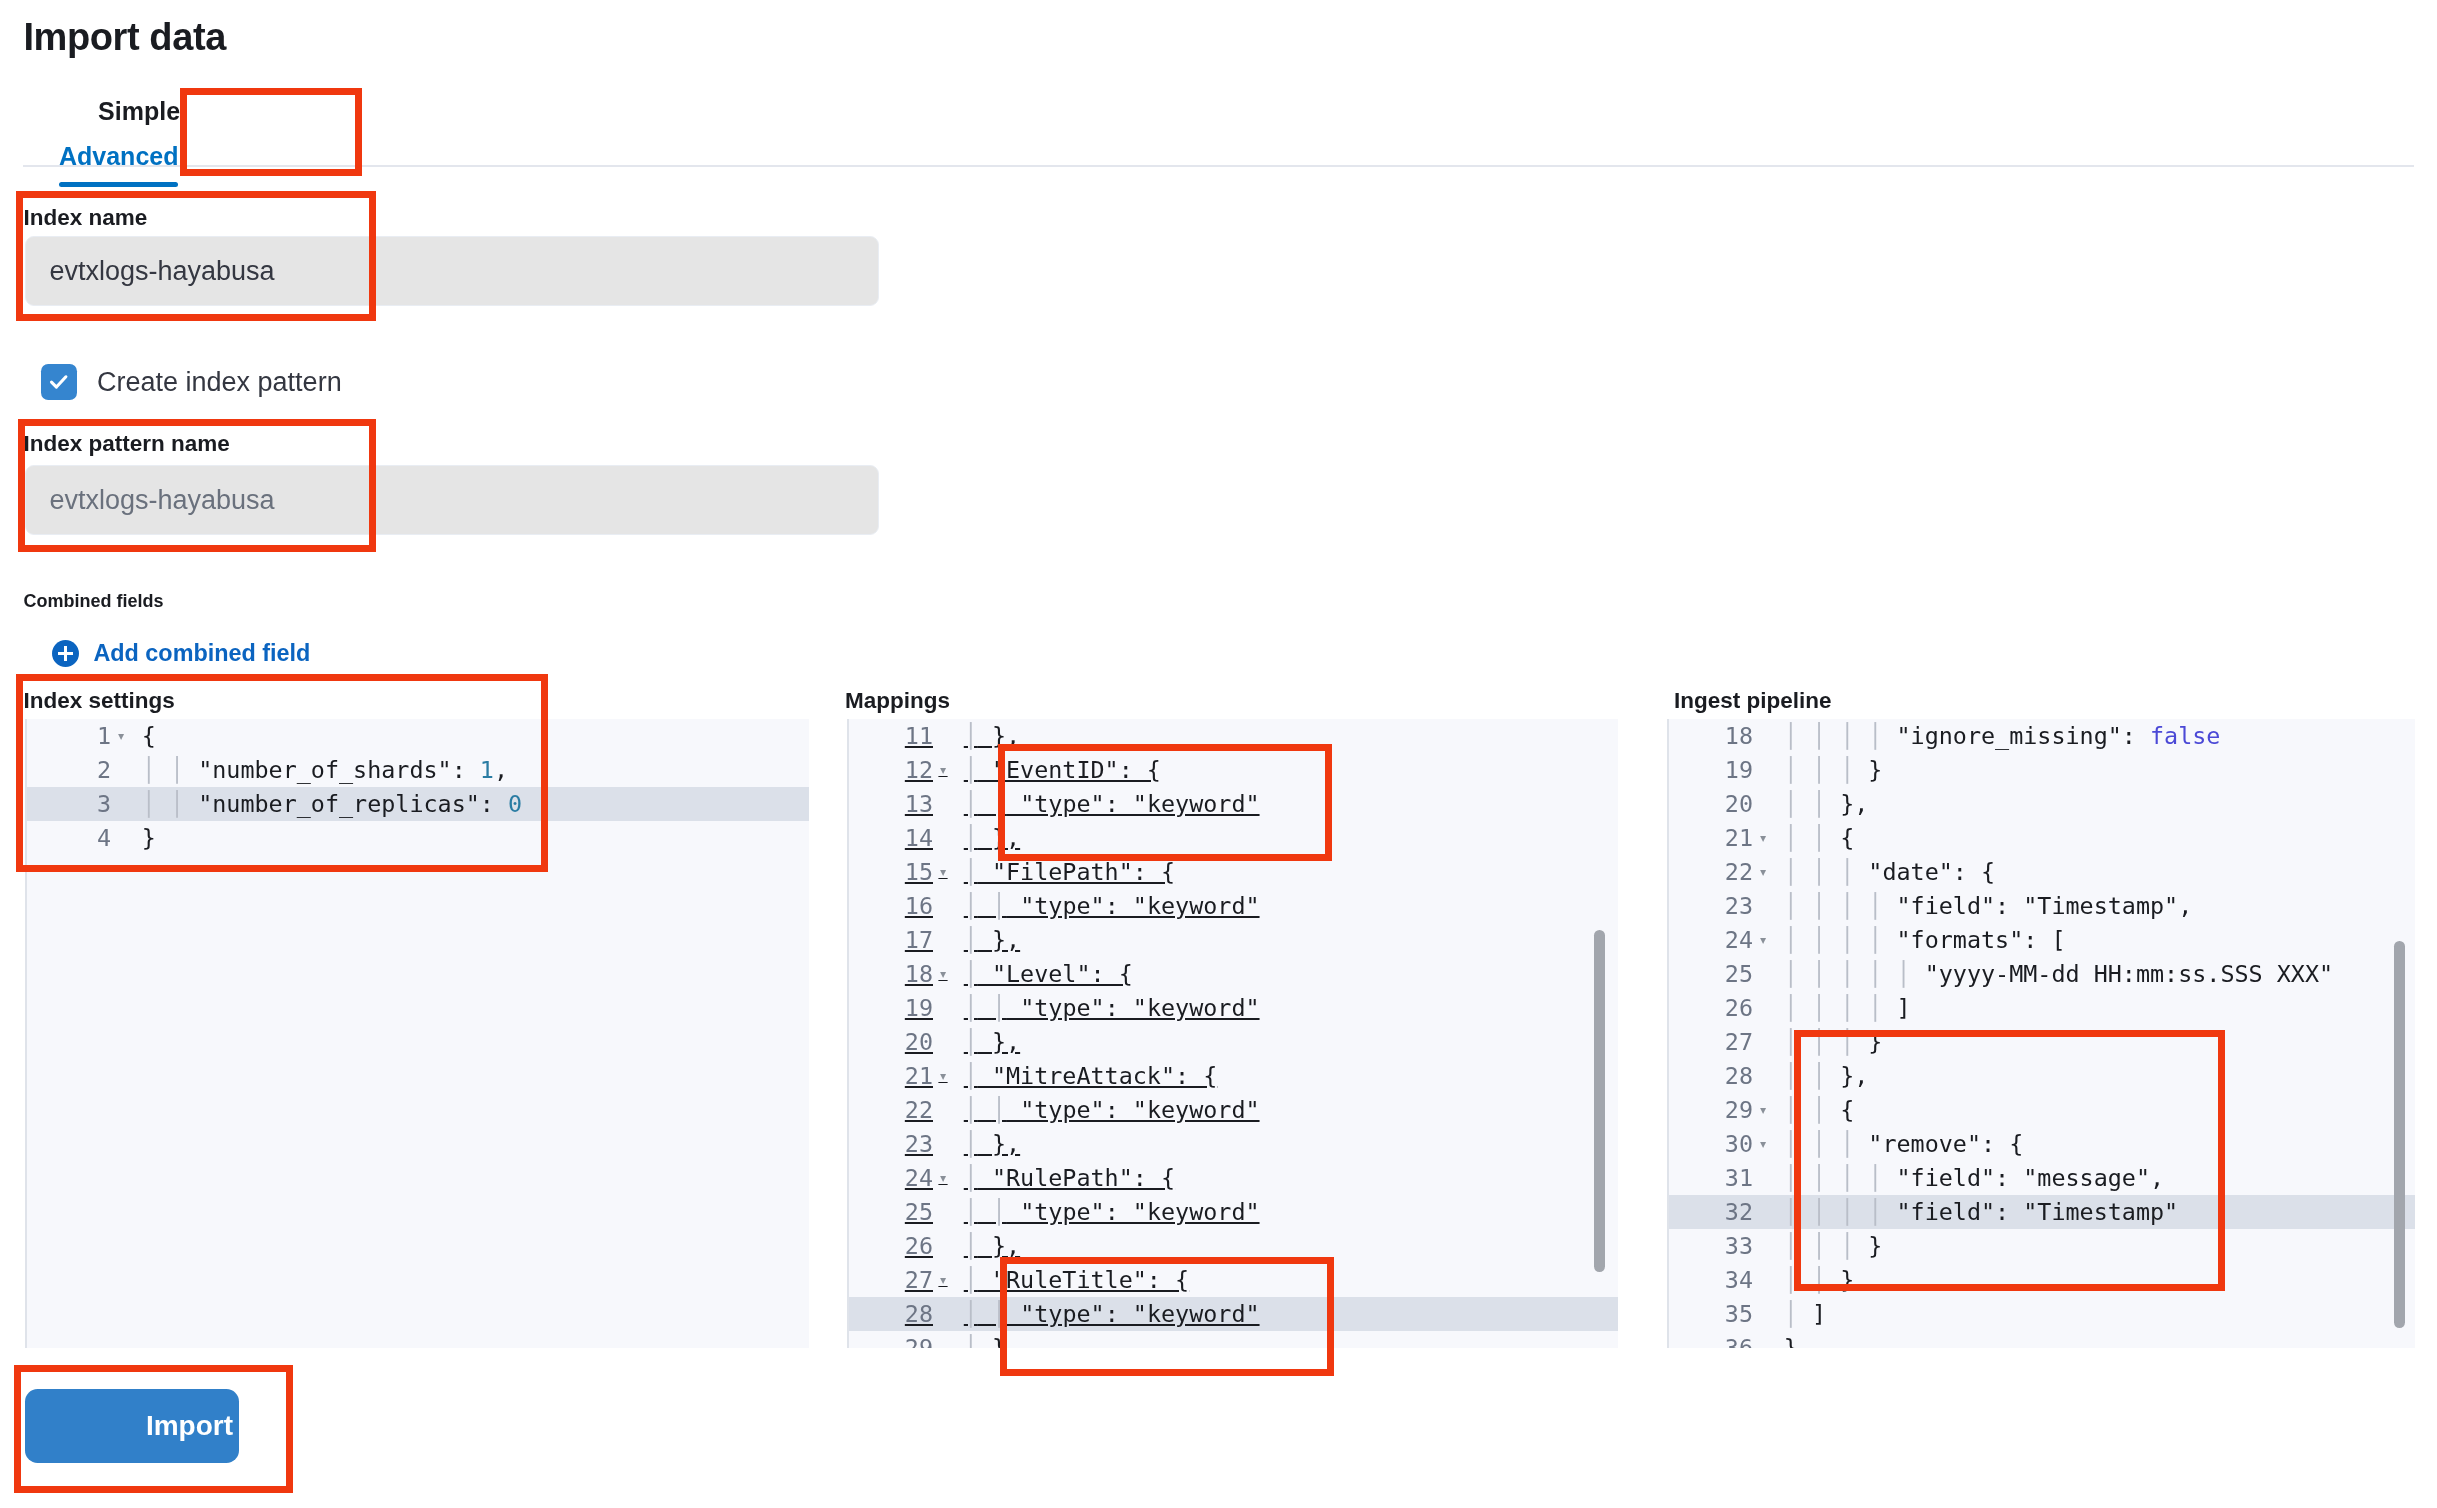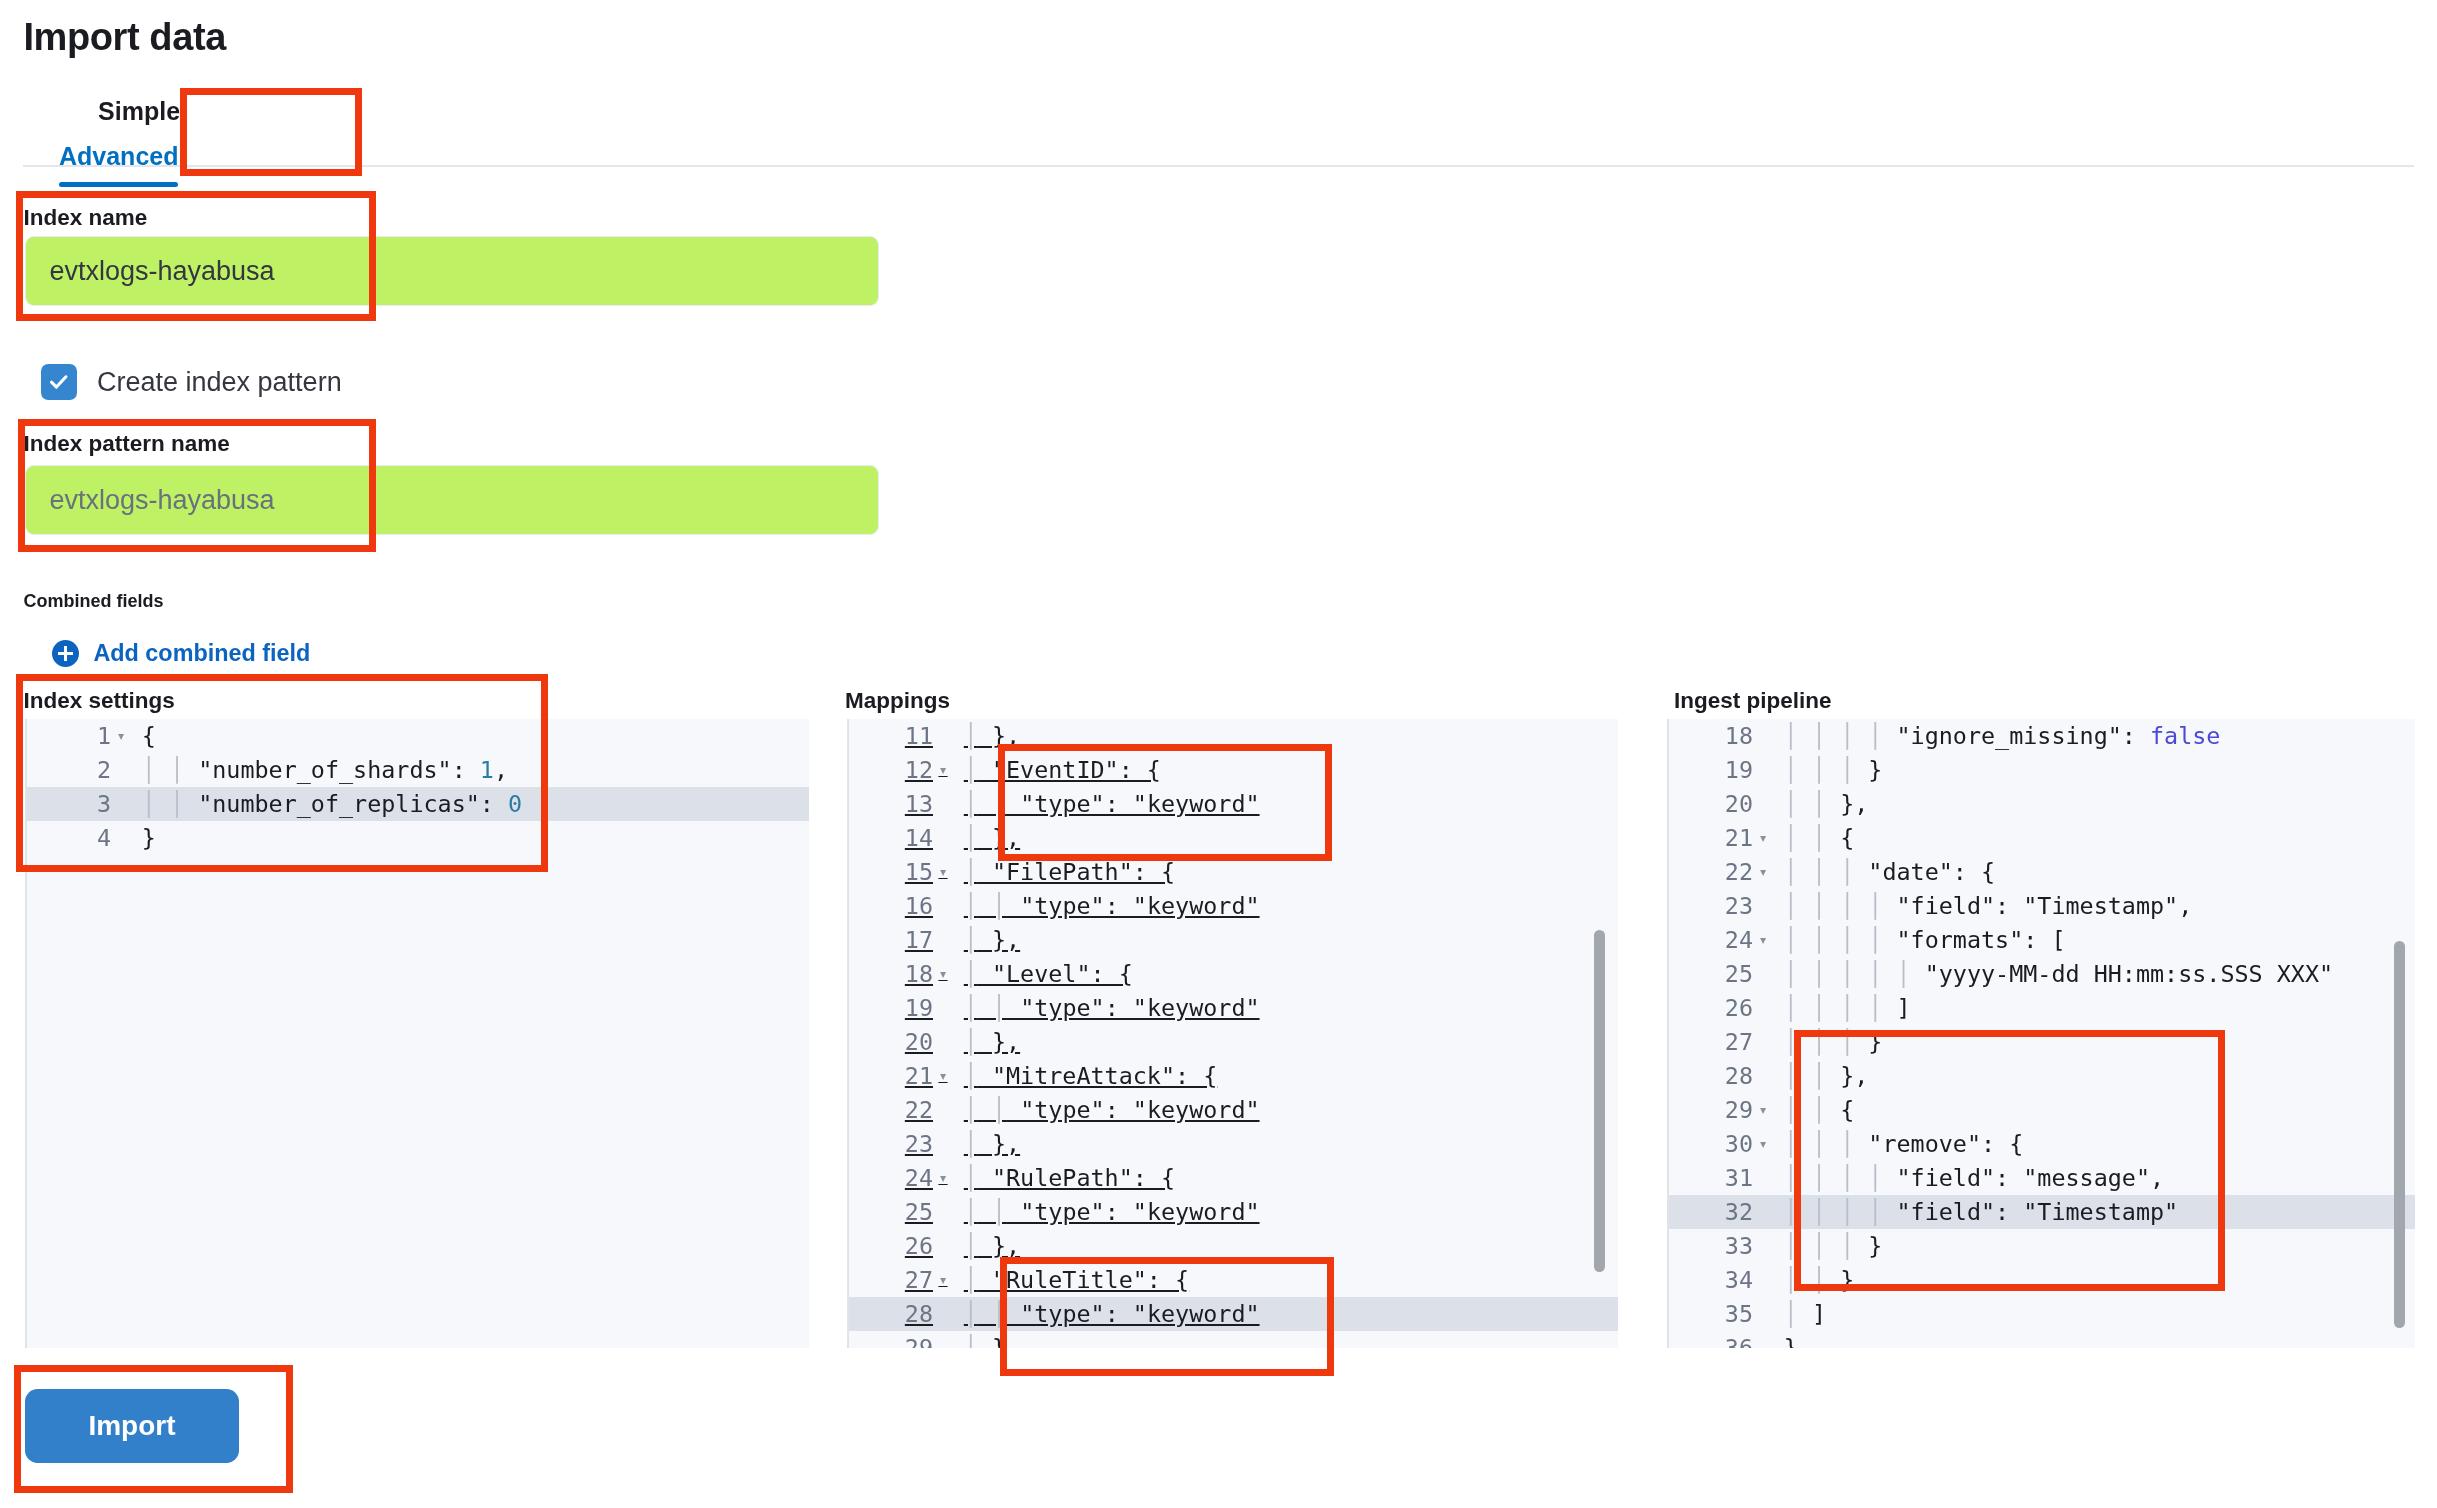--- a/index.html
+++ b/index.html
@@ -74,21 +74,21 @@
   
   .field-label {
     position: absolute;
     font-size: 22.5px;
     font-weight: bold;
     color: #1a1c21;
   }
   .text-input {
     position: absolute;
     height: 70px;
-    background: #bef264;
+    background: #e5e5e5;
     border: 1.8px solid #e9edf3;
     border-radius: 9px;
     box-sizing: border-box;
     display: flex;
     align-items: center;
     padding-left: 23.4px;
     font-size: 27px;
     color: #343741;
   }
   .text-input.placeholder { color: #6a717d; }
@@ -225,20 +225,21 @@
     width: 214px;
     height: 74px;
     background: #3180c9;
     border: none;
     border-radius: 12.6px;
     color: #ffffff;
     font-size: 28px;
     font-weight: bold;
     font-family: "Liberation Sans", sans-serif;
     cursor: pointer;
+    text-align: right;
   }
 
   
   .anno {
     position: absolute;
     border: 7.2px solid #f0380f;
     box-sizing: border-box;
     pointer-events: none;
   }
 </style>

